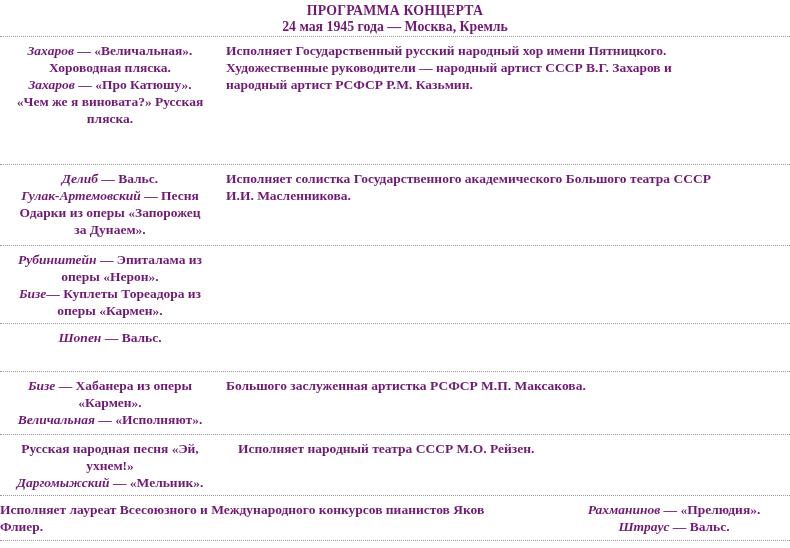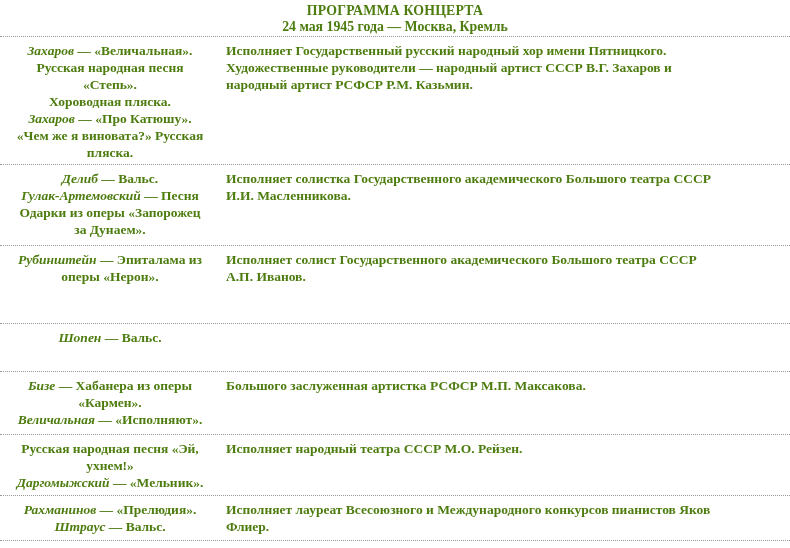--- a/index.html
+++ b/index.html
@@ -2,21 +2,21 @@
 <html><head>
 <meta charset="utf-8">
 <style>
   html, body { margin: 0; padding: 0; background: #ffffff; }
   .page {
     position: relative;
     width: 790px;
     height: 548px;
     overflow: hidden;
     background: #ffffff;
-    color: #4d7c0f;
+    color: #701a75;
     font-family: "Liberation Serif", "DejaVu Serif", serif;
     font-weight: bold;
   }
   .header {
     text-align: center;
     padding-top: 3px;
     height: 36px;
     box-sizing: border-box;
   }
   .title {
@@ -70,22 +70,20 @@
   <div class="header">
     <div class="title">ПРОГРАММА КОНЦЕРТА</div>
     <div class="subtitle">24 мая 1945 года — Москва, Кремль</div>
   </div>
 
   <div class="program-table">
 
     <div class="row" style="min-height:128px;">
       <div class="cell left">
         <p class="item"><i>Захаров</i><span> — «Величальная».</span></p>
-        <p class="item"><i></i><span>Русская народная песня
-«Степь».</span></p>
         <p class="item"><i></i><span>Хороводная пляска.</span></p>
         <p class="item"><i>Захаров</i><span> — «Про Катюшу».</span></p>
         <p class="item"><i></i><span>«Чем же я виновата?» Русская
 пляска.</span></p>
       </div>
       <div class="cell right">Исполняет Государственный русский народный хор имени Пятницкого.
 Художественные руководители — народный артист СССР В.Г. Захаров и
 народный артист РСФСР Р.М. Казьмин.</div>
     </div>
 
@@ -97,52 +95,52 @@
 за Дунаем».</span></p>
       </div>
       <div class="cell right">Исполняет солистка Государственного академического Большого театра СССР
 И.И. Масленникова.</div>
     </div>
 
     <div class="row" style="min-height:78px;">
       <div class="cell left">
         <p class="item"><i>Рубинштейн</i><span> — Эпиталама из
 оперы «Нерон».</span></p>
+        <p class="item"><i>Бизе</i><span>— Куплеты Тореадора из
+оперы «Кармен».</span></p>
       </div>
-      <div class="cell right">Исполняет солист Государственного академического Большого театра СССР
-А.П. Иванов.</div>
     </div>
 
     <div class="row" style="min-height:48px;">
       <div class="cell left">
         <p class="item"><i>Шопен</i><span> — Вальс.</span></p>
       </div>
     </div>
 
     <div class="row" style="min-height:63px;">
       <div class="cell left">
         <p class="item"><i>Бизе</i><span> — Хабанера из оперы
 «Кармен».</span></p>
         <p class="item"><i>Величальная</i><span> — «Исполняют».</span></p>
       </div>
       <div class="cell right">Большого заслуженная артистка РСФСР М.П. Максакова.</div>
     </div>
 
-    <div class="row" style="min-height:61px;">
+    <div class="row" style="min-height:61px;gap:12px;">
       <div class="cell left">
         <p class="item"><i></i><span>Русская народная песня «Эй,
 ухнем!»</span></p>
         <p class="item"><i>Даргомыжский</i><span> — «Мельник».</span></p>
       </div>
       <div class="cell right">Исполняет народный театра СССР М.О. Рейзен.</div>
     </div>
 
     <div class="row" style="min-height:45px;">
+      <div class="cell right">Исполняет лауреат Всесоюзного и Международного конкурсов пианистов Яков
+Флиер.</div>
       <div class="cell left">
         <p class="item"><i>Рахманинов</i><span> — «Прелюдия».</span></p>
         <p class="item"><i>Штраус</i><span> — Вальс.</span></p>
       </div>
-      <div class="cell right">Исполняет лауреат Всесоюзного и Международного конкурсов пианистов Яков
-Флиер.</div>
     </div>
 
   </div>
 </div>
 
 </body></html>

